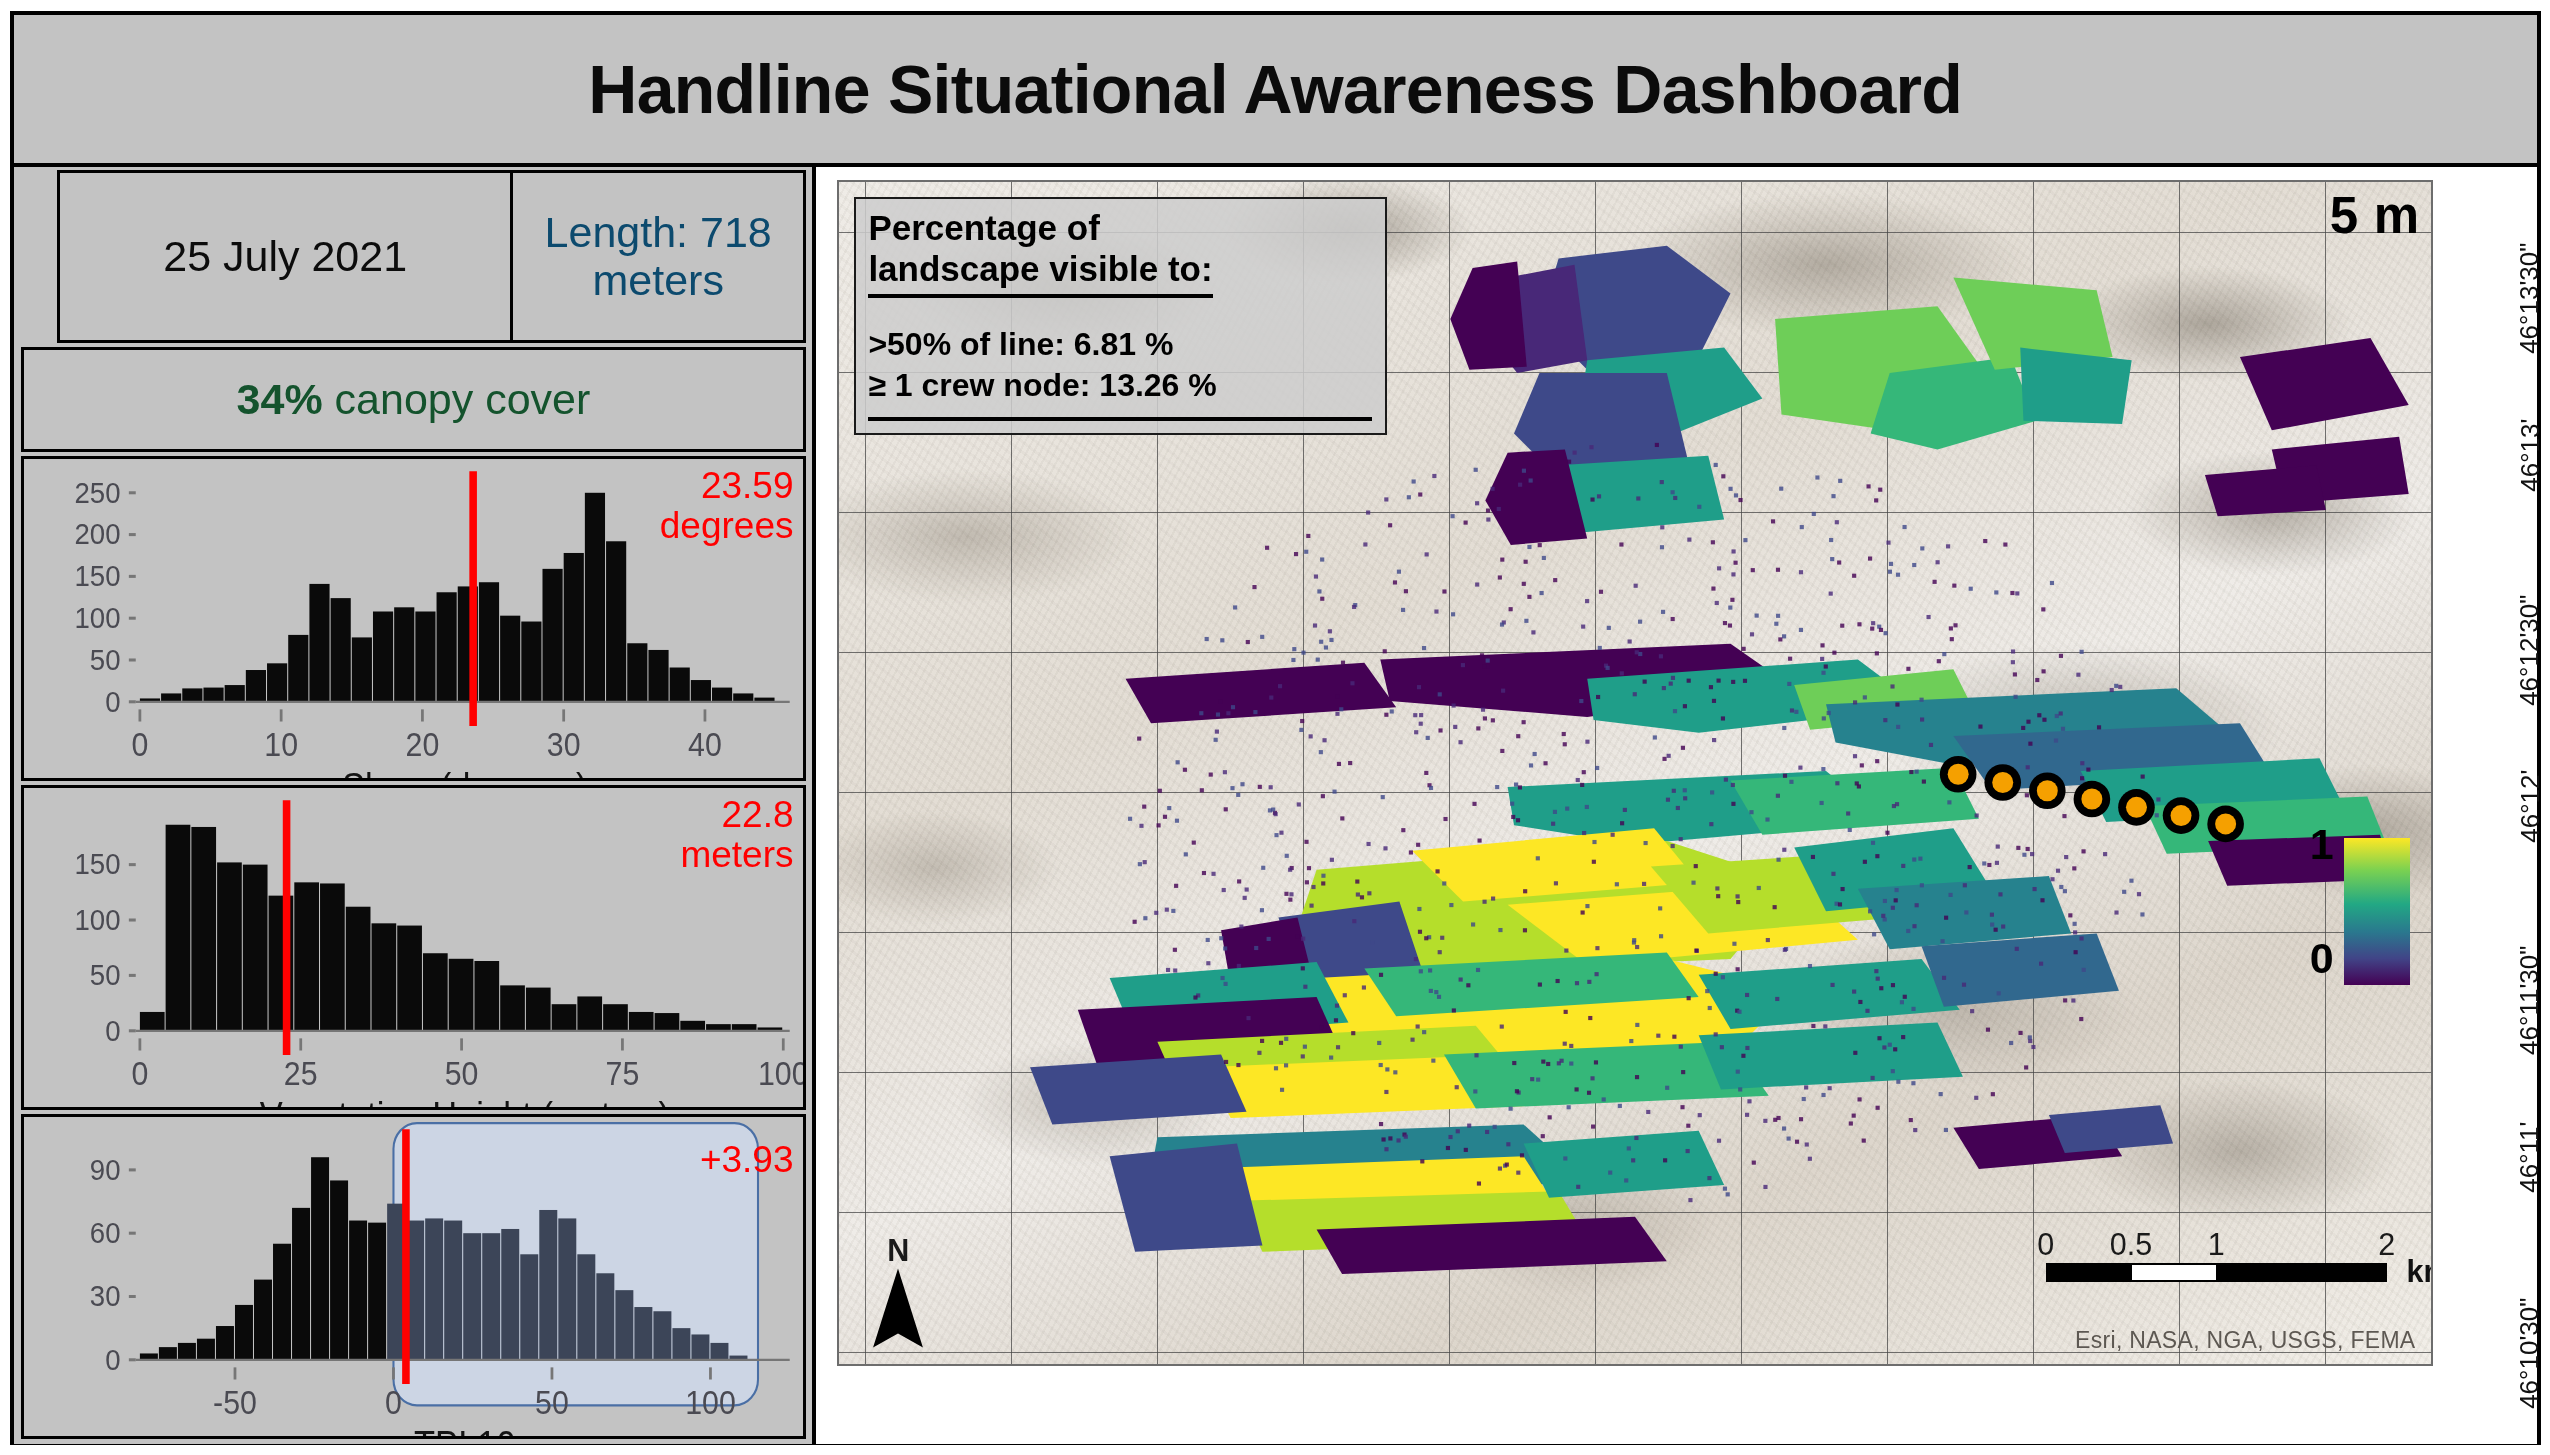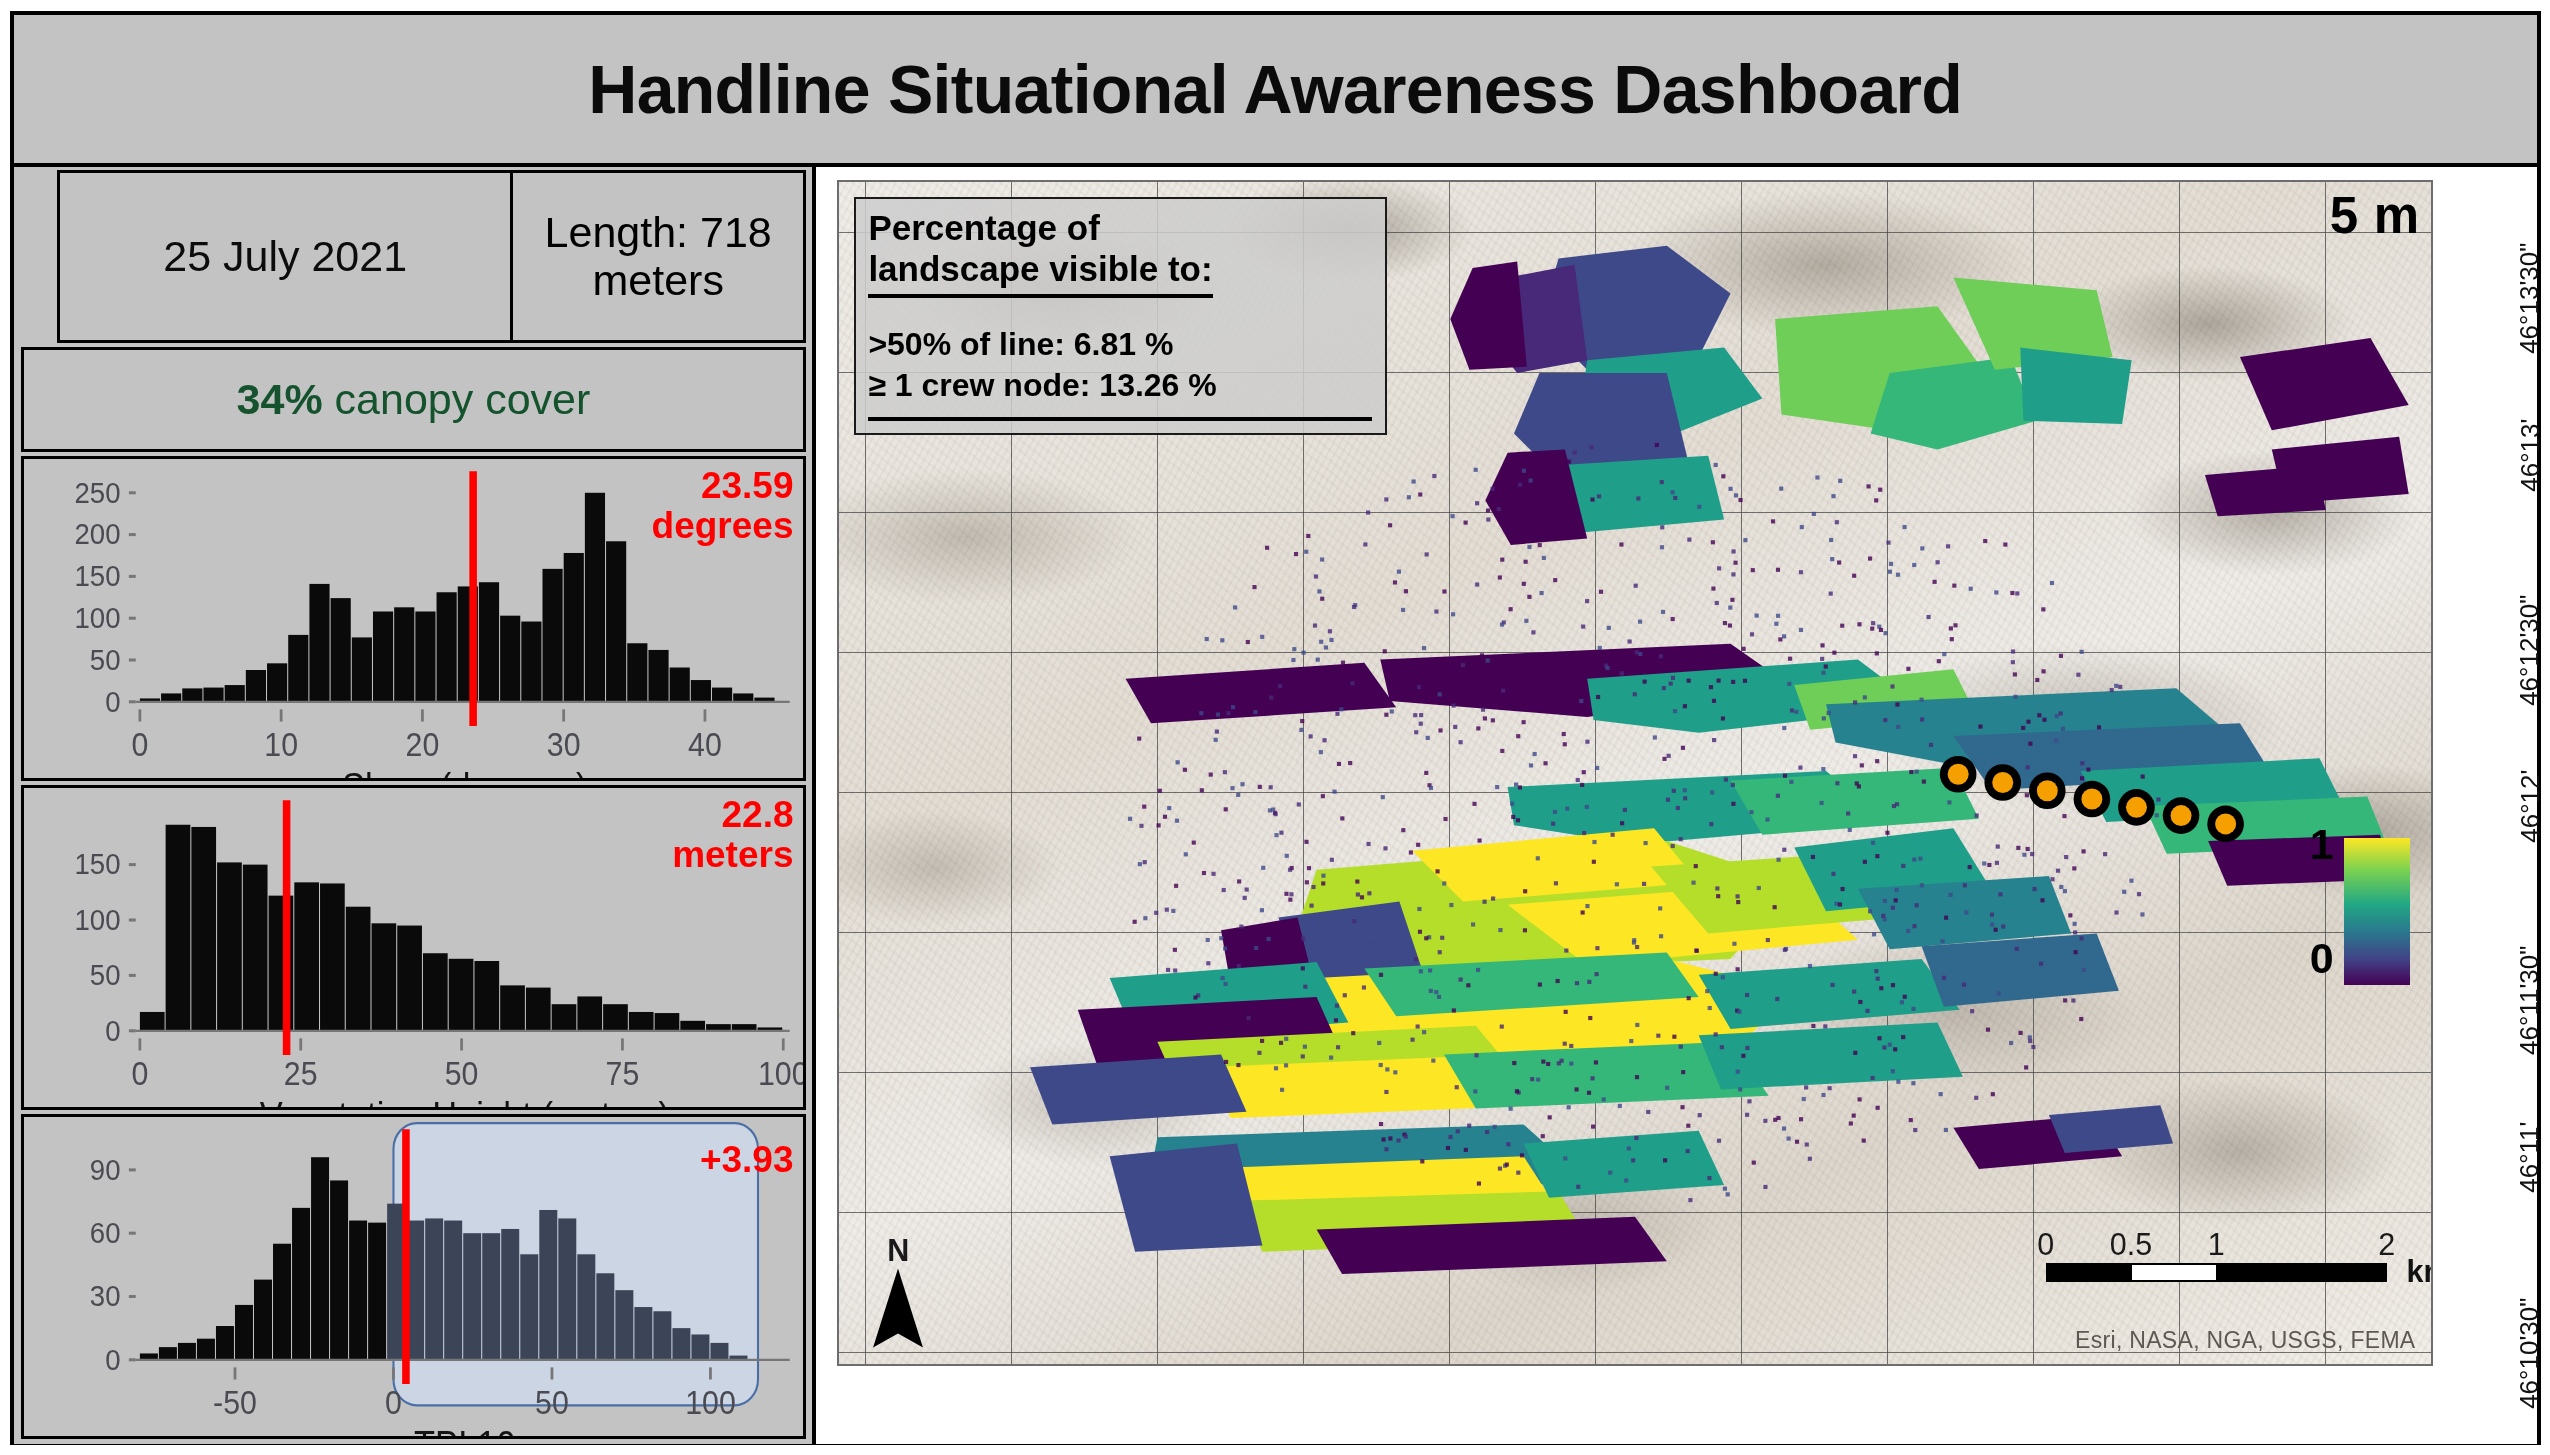--- a/index.html
+++ b/index.html
@@ -25,32 +25,32 @@
 
   .lbox{background:#c3c3c3;border:3.5px solid #000;box-sizing:border-box;
         margin:4.2px 5.5px 0 7px;display:flex;align-items:center;justify-content:center;}
 
   #row-top{display:flex;height:173px;margin:2.8px 5.5px 0 7px;}
   #row-top .cell{background:#c3c3c3;border:3.5px solid #000;box-sizing:border-box;
                  display:flex;align-items:center;justify-content:center;text-align:center;}
   #cell-date{flex:0 0 457px;margin-left:36px;}
   #cell-length{flex:1;margin-left:-3.5px;}
   #cell-date .txt{font-size:43px;color:#0c0c0c;}
-  #cell-length .txt{font-size:43px;color:#000000;line-height:1.12;}
+  #cell-length .txt{font-size:43px;color:#0c4a6e;line-height:1.12;}
 
   #row-canopy{height:105px;}
   #row-canopy .txt{font-size:43px;color:#14532d;}
   #row-canopy .txt b{font-weight:bold;}
 
   .chartbox{flex:1;min-height:0;border:3.5px solid #000;box-sizing:border-box;
             margin:4.2px 5.5px 0 7px;background:#c3c3c3;position:relative;}
   .chartbox:last-child{margin-bottom:5.5px;}
 
   .chart-svg{position:absolute;left:0;top:0;width:100%;height:100%;}
-  .stat{position:absolute;right:9.7px;top:7px;color:#ff0000;font-weight:bold;
+  .stat{position:absolute;right:9.7px;top:7px;color:#ff0000;font-weight:normal;
         font-size:37px;line-height:1.08;text-align:right;}
   .stat.one{top:23.5px;}
 
   
   #mapcol{flex:1;background:#ffffff;position:relative;}
   #mapframe{position:absolute;left:21px;top:12.5px;right:104px;bottom:78px;
             border:2.1px solid #6d6d6d;box-sizing:border-box;overflow:hidden;
             background:#ece8e2;}
 
   

